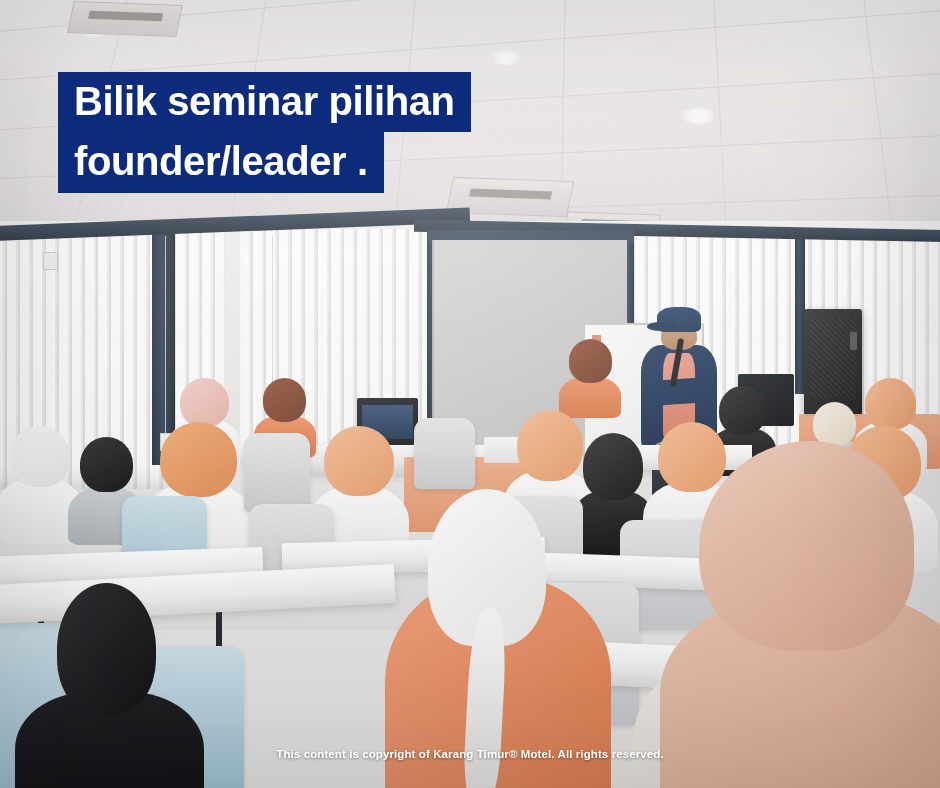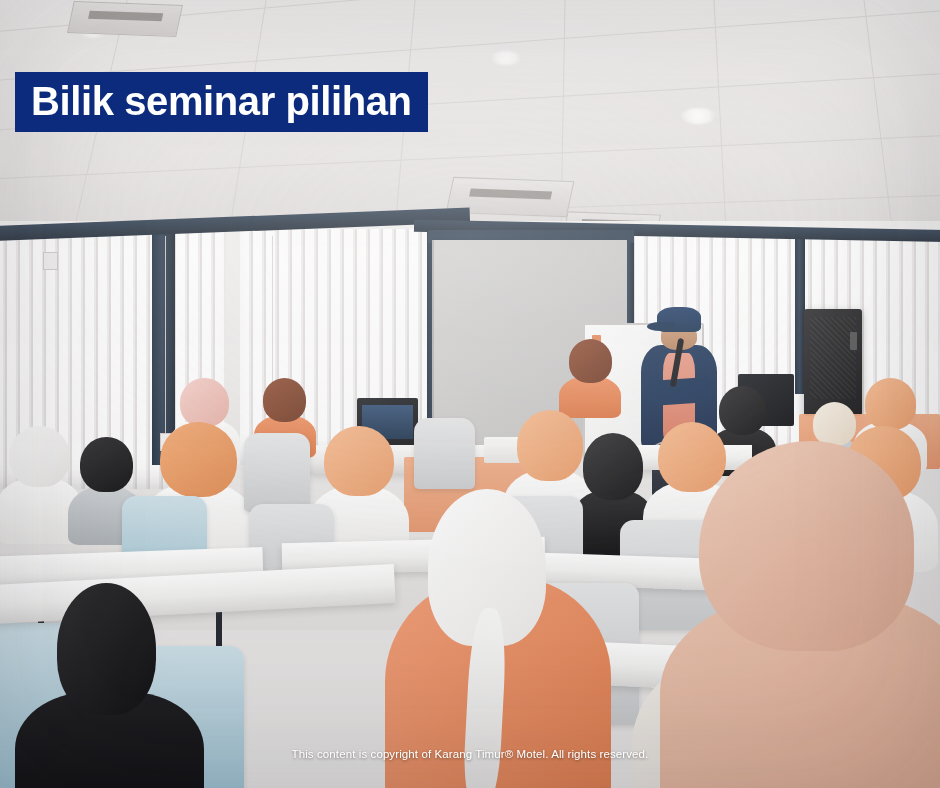--- a/index.html
+++ b/index.html
@@ -403,20 +403,21 @@
   .headline-line {
     display: table;
     background: #0d2b7d;
     color: #ffffff;
     font-size: 40px;
     line-height: 1.21;
     font-weight: 700;
     letter-spacing: -0.4px;
     padding: 5px 16px 7px 16px;
     white-space: nowrap;
+    margin-left: 43px;
   }
   .headline-line + .headline-line { margin-top: 0; }
 
   .subhead {
     position: absolute;
     left: 31px;
     top: 193px;
     z-index: 5;
     color: #ffffff;
     font-size: 27px;
@@ -427,21 +428,21 @@
   }
 
   .copyright {
     position: absolute;
     left: 0; right: 0;
     top: 748px;
     z-index: 5;
     text-align: center;
     color: #ffffff;
     font-size: 11.5px;
-    font-weight: 400;
+    font-weight: 700;
     letter-spacing: .1px;
     text-shadow: 0 1px 3px rgba(0,0,0,.45);
   }
 </style>
 </head>
 <body>
 
 <div class="canvas">
 
   <div class="photo">
@@ -625,18 +626,19 @@
       <div class="fr-body"></div>
       <div class="fr-head"></div>
     </div>
 
     <div class="grade"></div>
     <div class="vignette"></div>
   </div>
 
   <div class="headline-wrap">
     <div class="headline-line">Bilik seminar pilihan</div>
+    <div class="headline-line">founder/leader .</div>
   </div>
 
 
   <div class="copyright">This content is copyright of Karang Timur® Motel. All rights reserved.</div>
 
 </div>
 
 </body></html>

